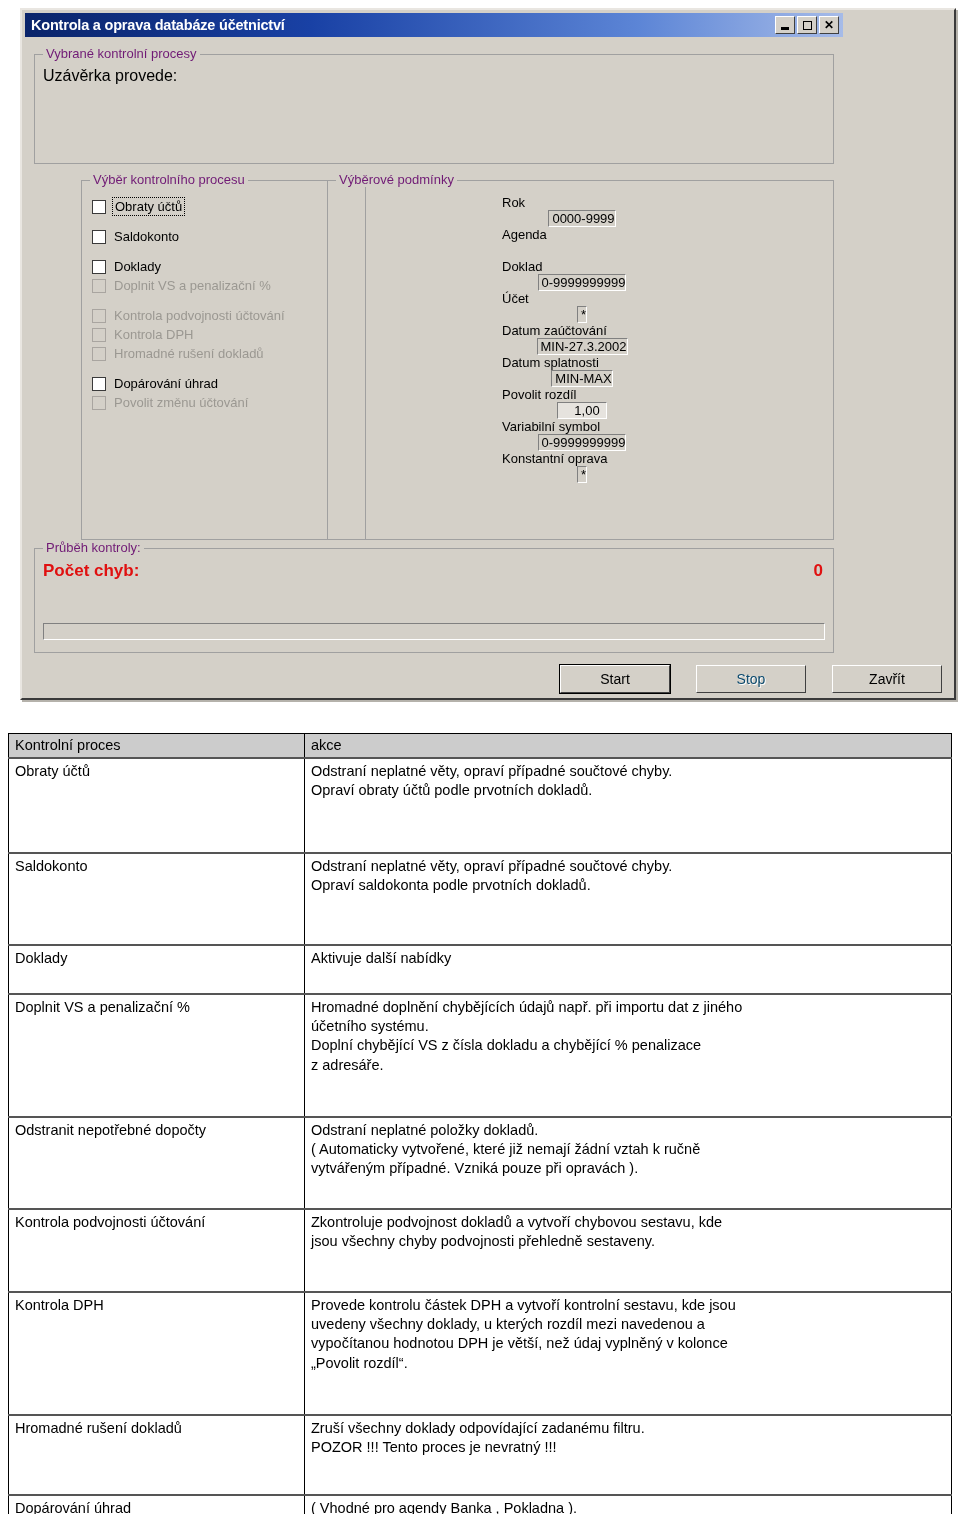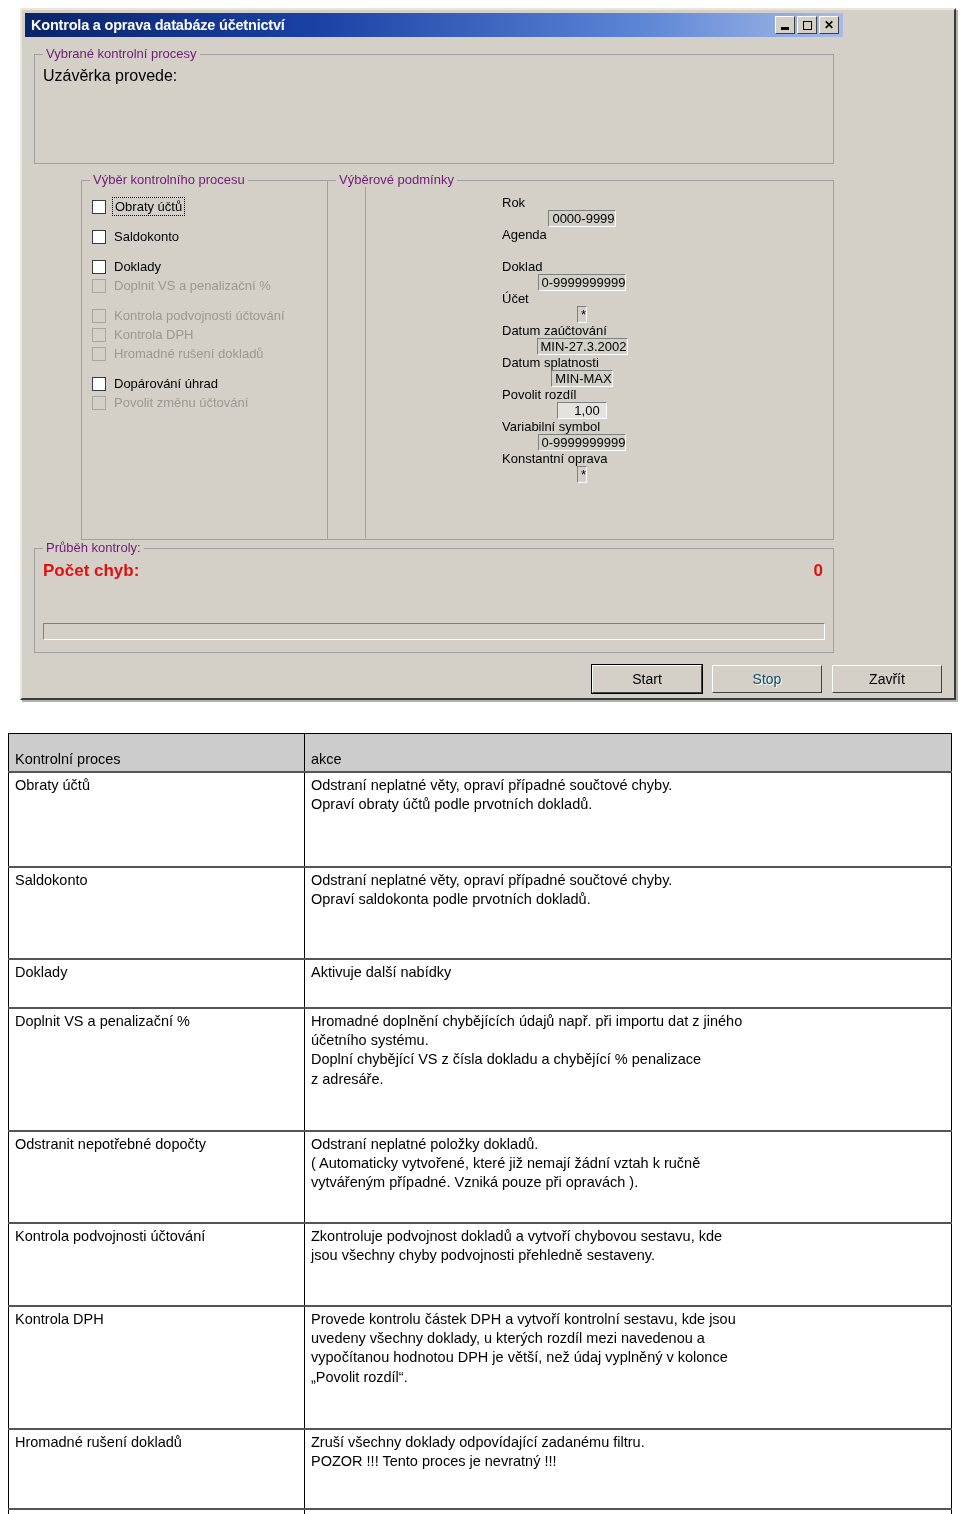--- a/index.html
+++ b/index.html
@@ -247,21 +247,21 @@
     box-sizing: border-box;
   }
 
   
   .btn-row {
     position: absolute;
     left: 12px; right: 12px;
     top: 655px;
     display: flex;
     justify-content: flex-end;
-    gap: 10px;
+    gap: 26px;
   }
   .btn {
     width: 110px; height: 28px;
     background: #d4d0c8;
     border-top: 1.5px solid #ffffff;
     border-left: 1.5px solid #ffffff;
     border-right: 1.5px solid #404040;
     border-bottom: 1.5px solid #404040;
     box-sizing: border-box;
     display: flex;
@@ -287,21 +287,21 @@
     border: 1px solid #000;
     vertical-align: top;
     padding: 3px 5px 3px 6px;
     line-height: 1.32;
     text-align: left;
     font-weight: normal;
   }
   #desc-table th {
     background: #cccccc;
     border-bottom: 2px solid #555;
-    padding-top: 16px;
+    padding-top: 2px;
     padding-bottom: 2px;
   }
   #desc-table col.c1 { width: 296px; }
   #desc-table tr.thick-top > td { border-top: 2px solid #555; }
   .cell-lines > div { white-space: pre-wrap; }
 </style>
 </head>
 <body>
 
 <div id="screenshot-area">

